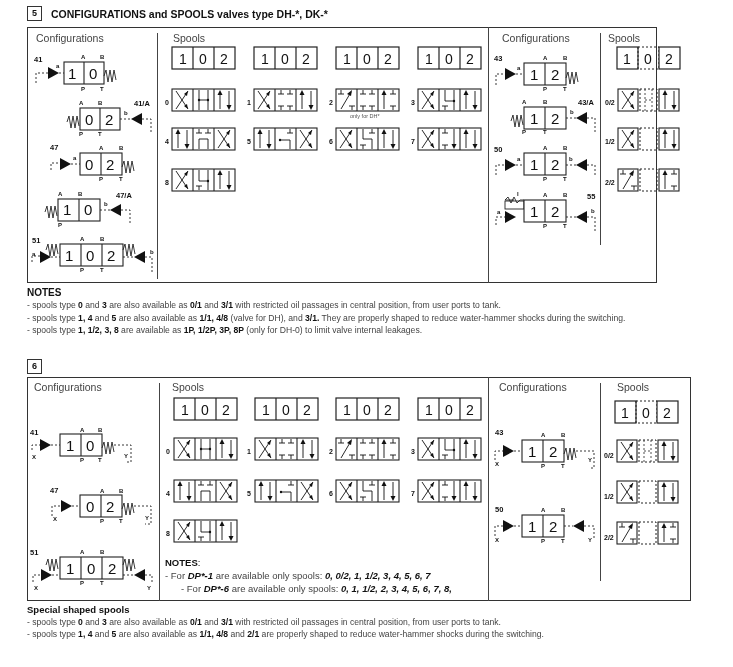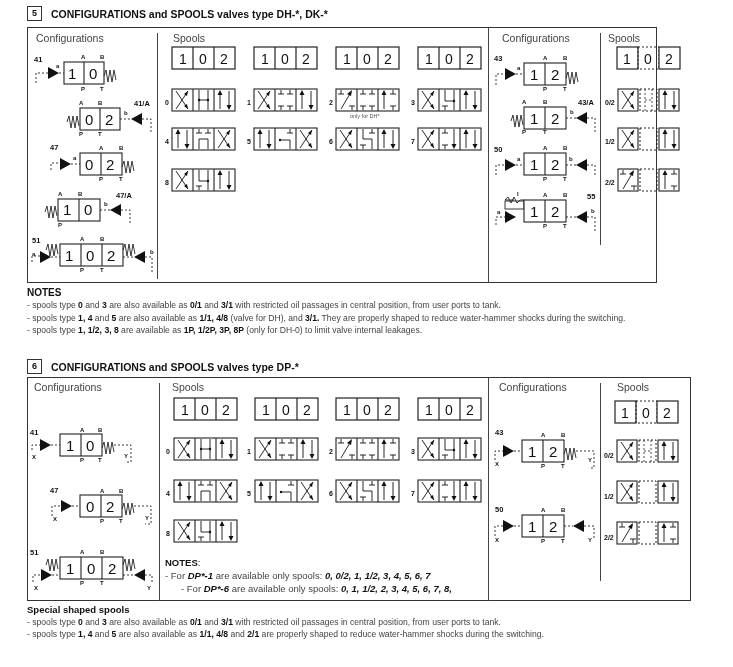--- a/index.html
+++ b/index.html
@@ -452,21 +452,20 @@
 </div>
 <div class="note-line" style="left:27px;top:313px;">
   <span>- spools type </span><b>1, 4</b><span> and </span><b>5</b><span> are also available as </span><b>1/1, 4/8</b><span> (valve for DH), and </span><b>3/1.</b><span> They are properly shaped to reduce water-hammer shocks during the switching.</span>
 </div>
 <div class="note-line" style="left:27px;top:325px;">
   <span>- spools type </span><b>1, 1/2, 3, 8</b><span> are available as </span><b>1P, 1/2P, 3P, 8P</b><span> (only for DH-0) to limit valve internal leakages.</span>
 </div>
 
 <div class="sec-title" style="left:27px;top:359px;">
   <span class="sec-num">6</span>
-  <span>CONFIGURATIONS and SPOOLS valves type DP-*</span>
 </div>
 
 <div class="frame" style="left:27px;top:377px;width:664px;height:224px;"></div>
 <div class="vline" style="left:159px;top:383px;height:218px;"></div>
 <div class="vline" style="left:488px;top:377px;height:224px;"></div>
 <div class="vline" style="left:600px;top:383px;height:198px;"></div>
 
 <div class="col-label" style="left:34px;top:381px;">Configurations</div>
 <div class="col-label" style="left:172px;top:381px;">Spools</div>
 <div class="col-label" style="left:499px;top:381px;">Configurations</div>

